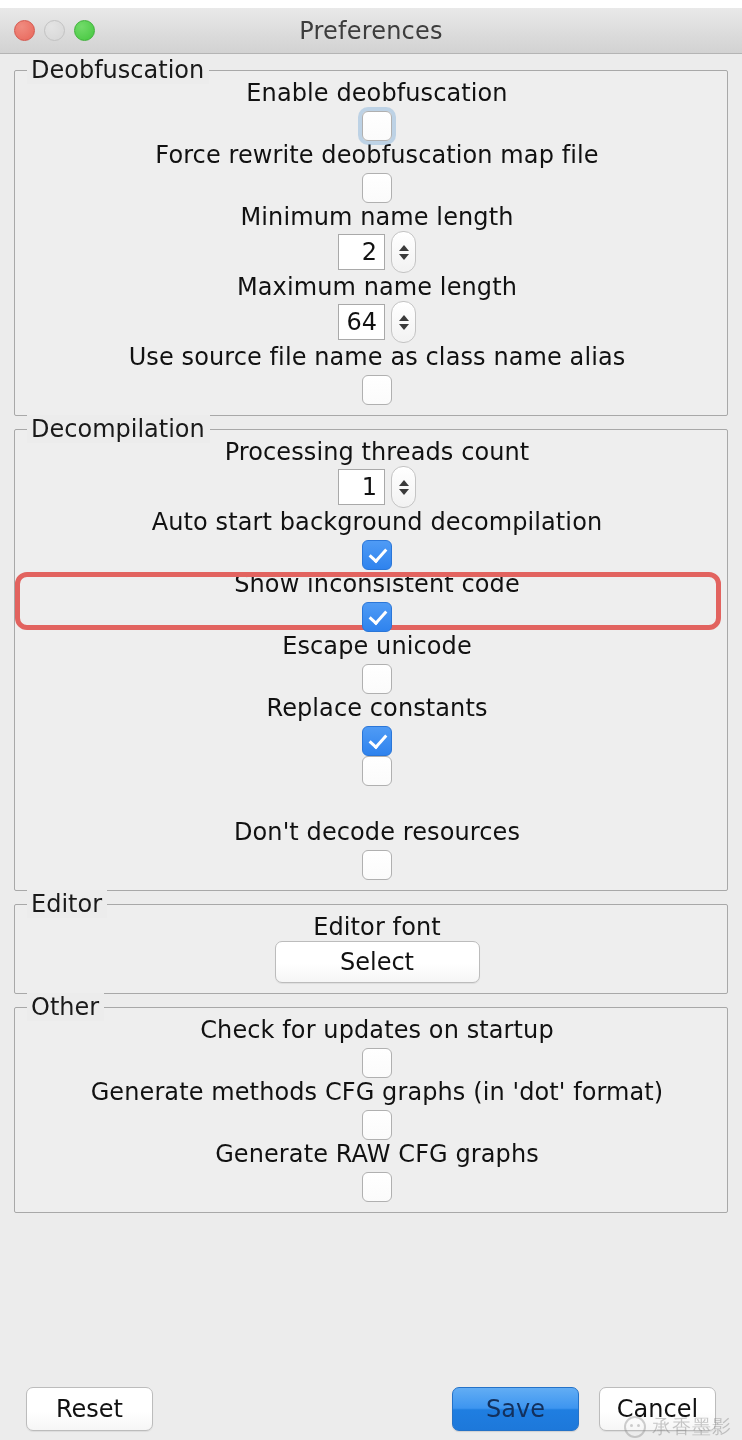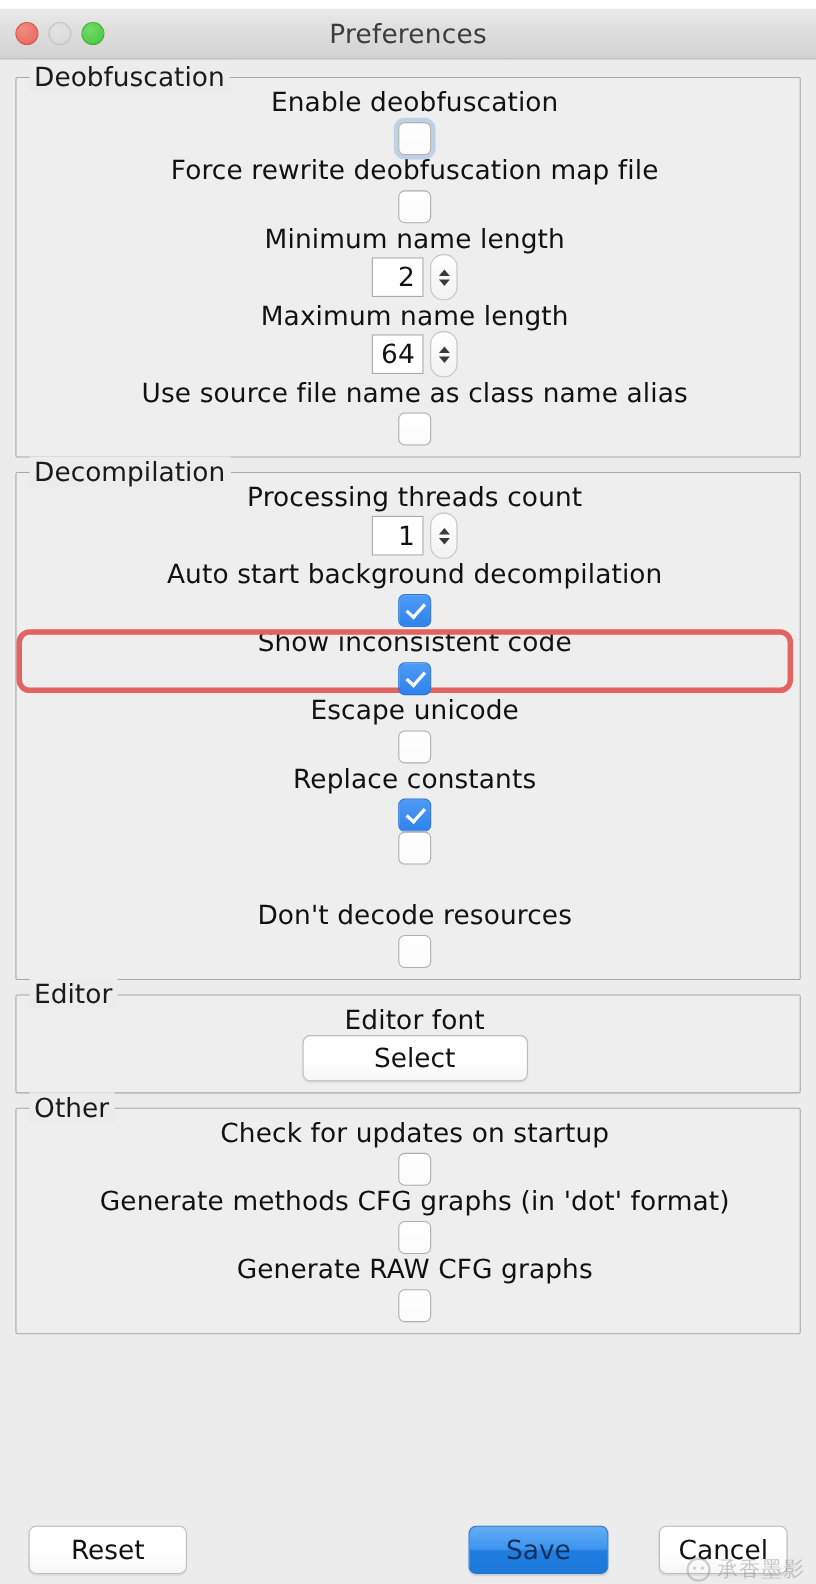--- a/index.html
+++ b/index.html
@@ -224,28 +224,28 @@
   .footer {
     flex: 0 0 auto;
     height: 78px;
     position: relative;
     display: flex;
     align-items: center;
     padding: 0 26px;
     box-sizing: border-box;
   }
   .btn-reset {
-    width: 144px;
+    width: 127px;
     height: 44px;
   }
   .footer-right {
     margin-left: auto;
     display: flex;
     align-items: center;
-    gap: 46px;
+    gap: 20px;
   }
   .btn-save {
     width: 127px;
     height: 44px;
     border: 1px solid #2472c8;
     border-radius: 7px;
     background: linear-gradient(to bottom, #62adf4 0%, #3d95f0 48%, #1f7ee1 52%, #1d78da 100%);
     color: #13305c;
     font-size: 24px;
     display: flex;

